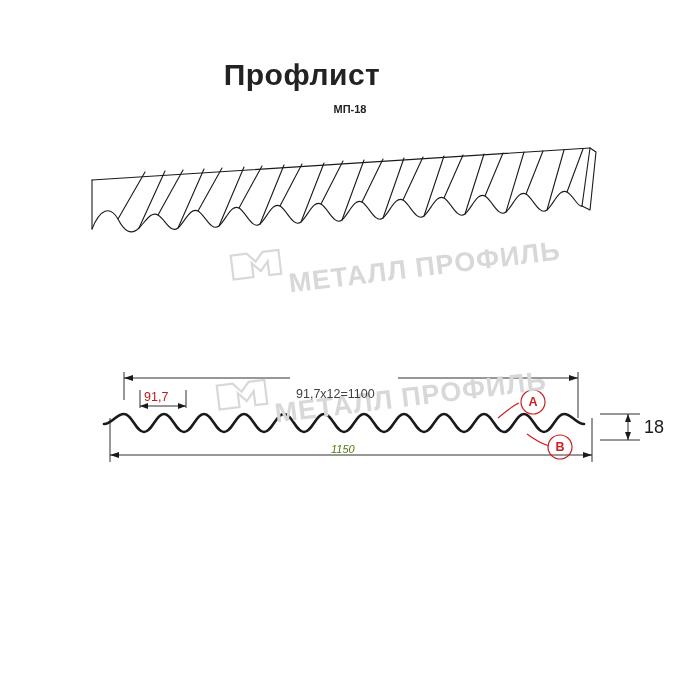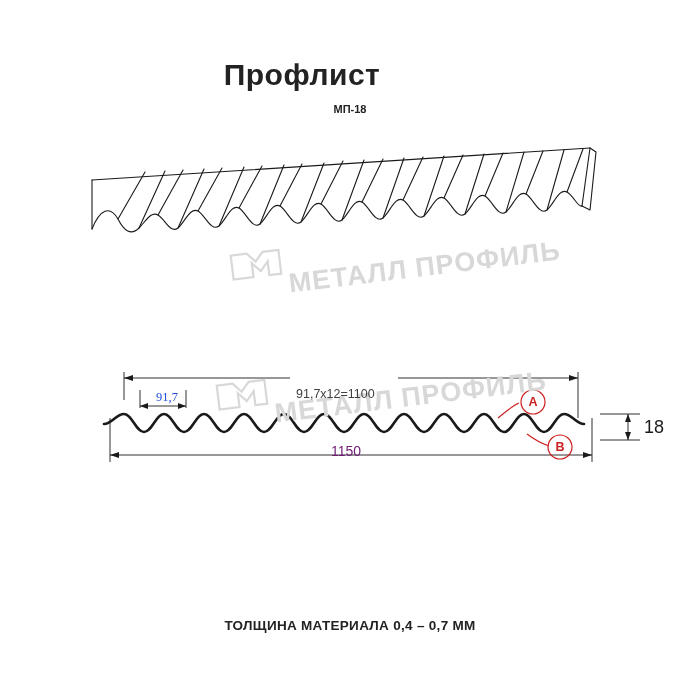--- a/index.html
+++ b/index.html
@@ -228,24 +228,23 @@
     <g class="wmicon" fill="none" stroke="#d8d8d8" stroke-width="2.2" transform="translate(214,380) rotate(-7)">
       <path d="M2 30 L2 6 L18 6 L26 15 L34 6 L50 6 L50 30 L38 30 L38 16 L30 25 L22 16 L22 30 Z"></path>
     </g>
   </svg>
 
   <div class="wm wm1" style="left:288px; top:252px;">МЕТАЛЛ ПРОФИЛЬ</div>
   <div class="wm wm2" style="left:274px; top:382px;">МЕТАЛЛ ПРОФИЛЬ</div>
 
   <div style="position:absolute; left:296px; top:387px; font-size:12.5px; color:#404040;">91,7х12=1100</div>
 
-  <div style="position:absolute; left:156px; top:390px; font-size:12.5px; color:#1d4ed8;font-family:Liberation Serif, serif;">91,7</div>
-
-  <div style="position:absolute; left:331px; top:443px; font-size:14px; color:#701a75;">1150</div>
+  <div style="position:absolute; left:144px; top:390px; font-size:12.5px; color:#b91c1c;">91,7</div>
+
+  <div style="position:absolute; left:331px; top:443px; font-size:11px; color:#4d7c0f;font-style:italic;">1150</div>
 
   <div style="position:absolute; left:644px; top:427px; transform:translateY(-50%); font-size:18px; color:#1a1a1a;">18</div>
 
   <div style="position:absolute; left:533px; top:402px; transform:translate(-50%,-50%); font-size:12.5px; font-weight:bold; color:#cc2222;">A</div>
   <div style="position:absolute; left:560px; top:447px; transform:translate(-50%,-50%); font-size:12.5px; font-weight:bold; color:#cc2222;">B</div>
 
-  <div class="footer">ТОЛЩИНА МАТЕРИАЛА 0,4 – 0,7 ММ</div>
 
 </div>
 
 </body></html>

